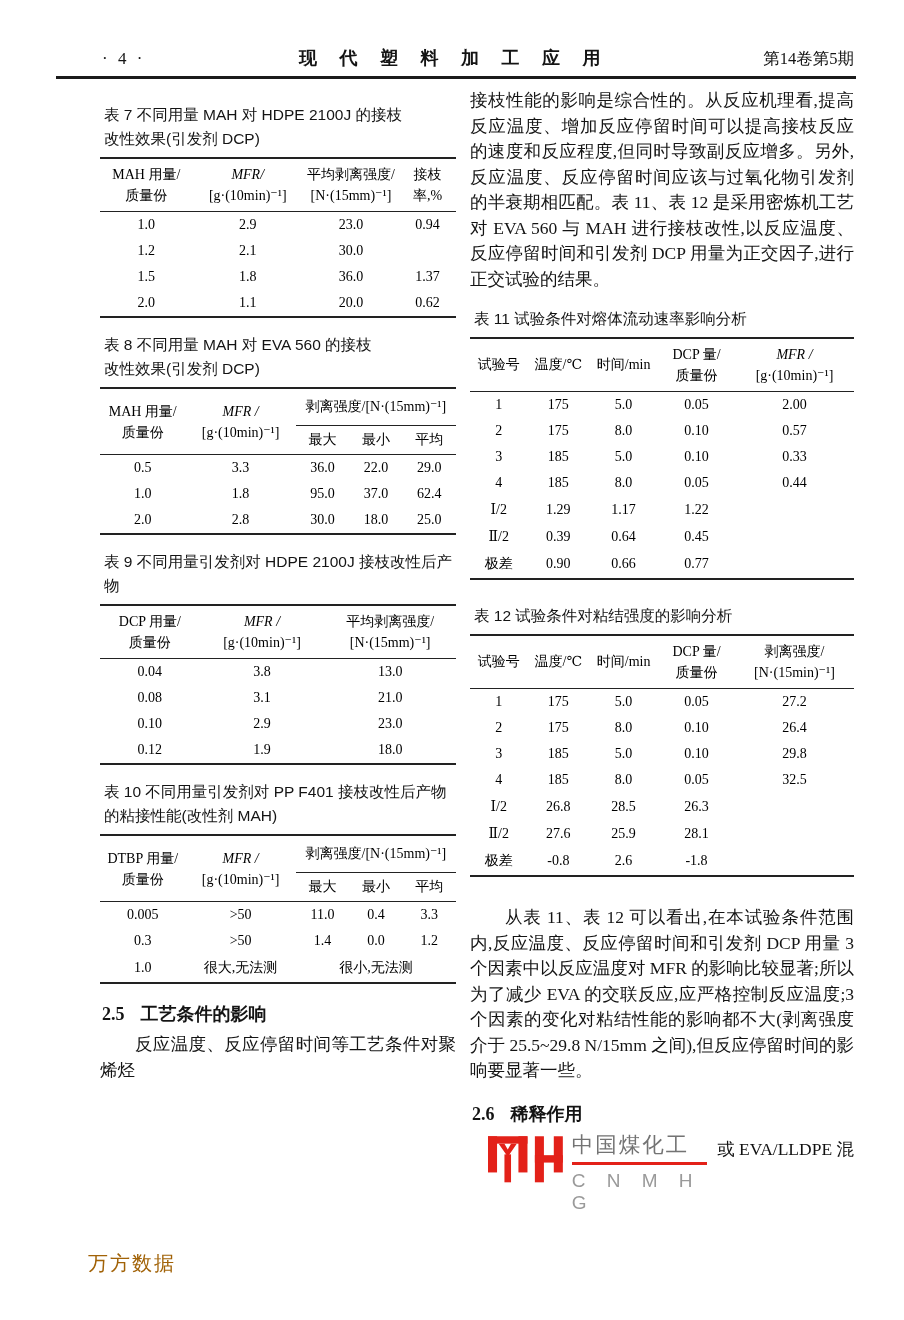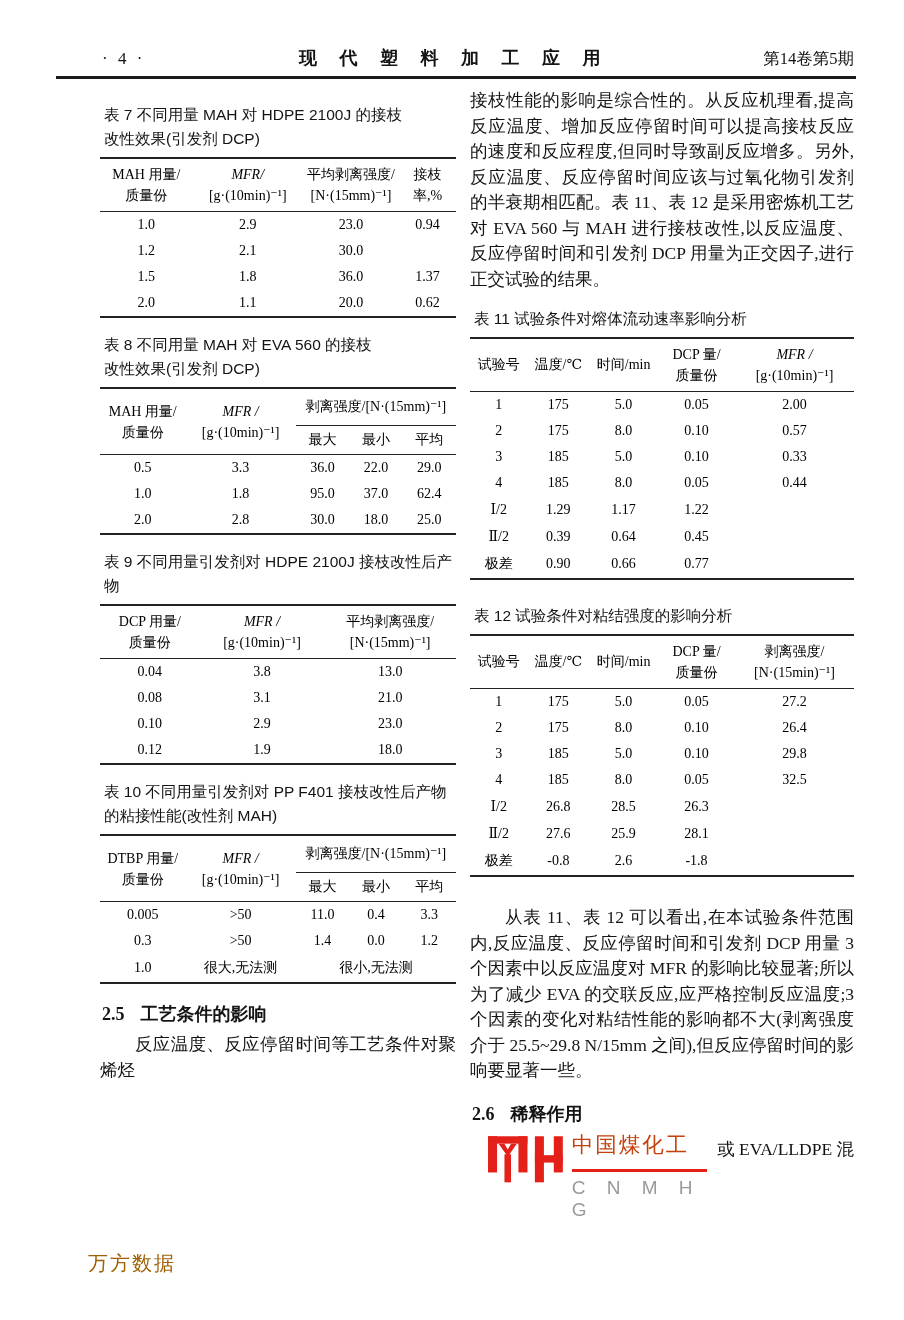--- a/index.html
+++ b/index.html
@@ -36,21 +36,21 @@
   td { text-align:center; padding:5px 1px; }
   .hb { border-bottom:1.8px solid #222; }
   .gb { border-bottom:1.2px solid #222; padding:9px 1px; }
   .thl { line-height:1.5; }
   .it { font-style:italic; }
   .tbl-wrap { margin-bottom:4px; }
   
   .wm-row { position:relative; margin-top:-8px; margin-left:18px;
             display:flex; align-items:flex-start; gap:8px; background:#fff; }
   .wm-text { display:flex; flex-direction:column; margin-top:6px; }
-  .wm-cn { font-size:21.5px; color:#c2410c; letter-spacing:2px; padding-bottom:10px;
+  .wm-cn { font-size:21.5px; color:#737373; letter-spacing:2px; padding-bottom:3px;
            border-bottom:3px solid #e32119; font-family:"Liberation Sans","DejaVu Sans",sans-serif; }
   .wm-en { font-size:19px; color:#9a9a9a; letter-spacing:8px; margin-top:5px;
            font-family:"Liberation Sans","DejaVu Sans",sans-serif; }
   .wm-after { font-size:17.5px; color:#111; margin-top:13px; margin-left:2px; white-space:nowrap; }
   
   .footer { position:absolute; left:88px; top:1250px; font-size:20px; color:#a16207;
             letter-spacing:2px; font-family:"Liberation Sans","DejaVu Sans",sans-serif; }
 </style>
 </head>
 <body>

